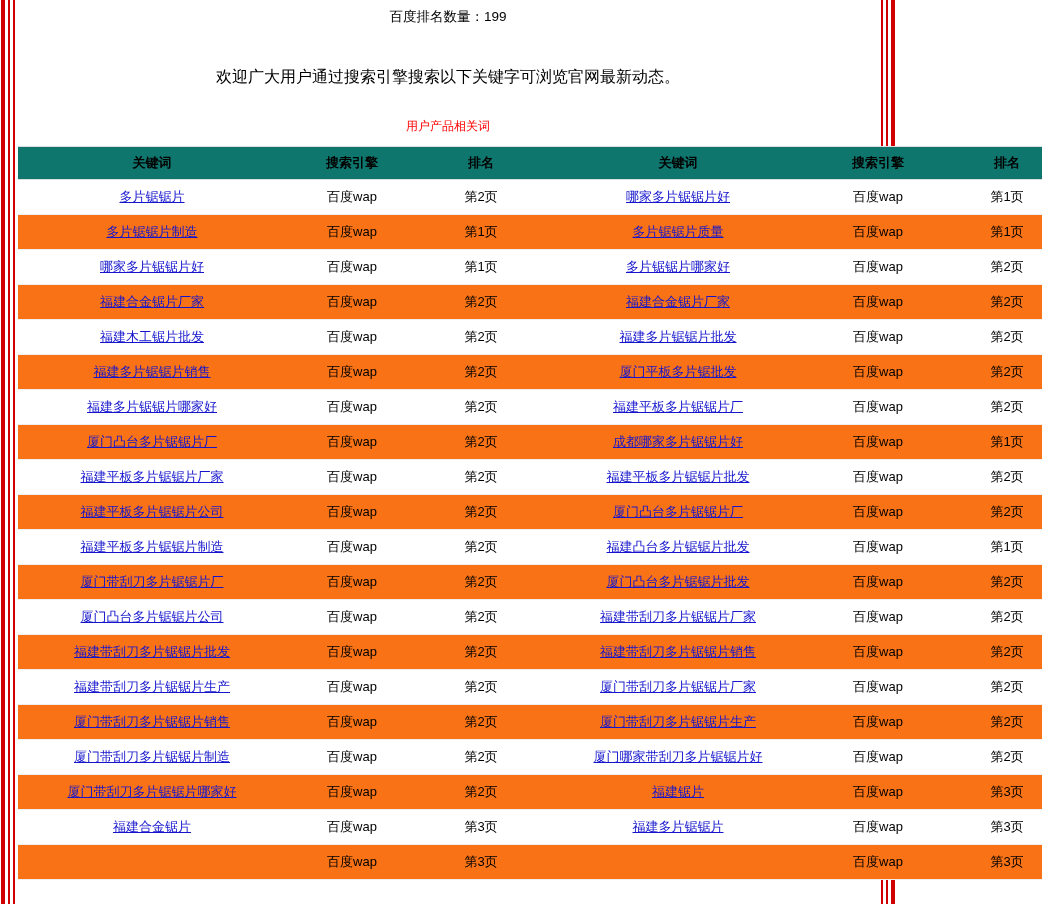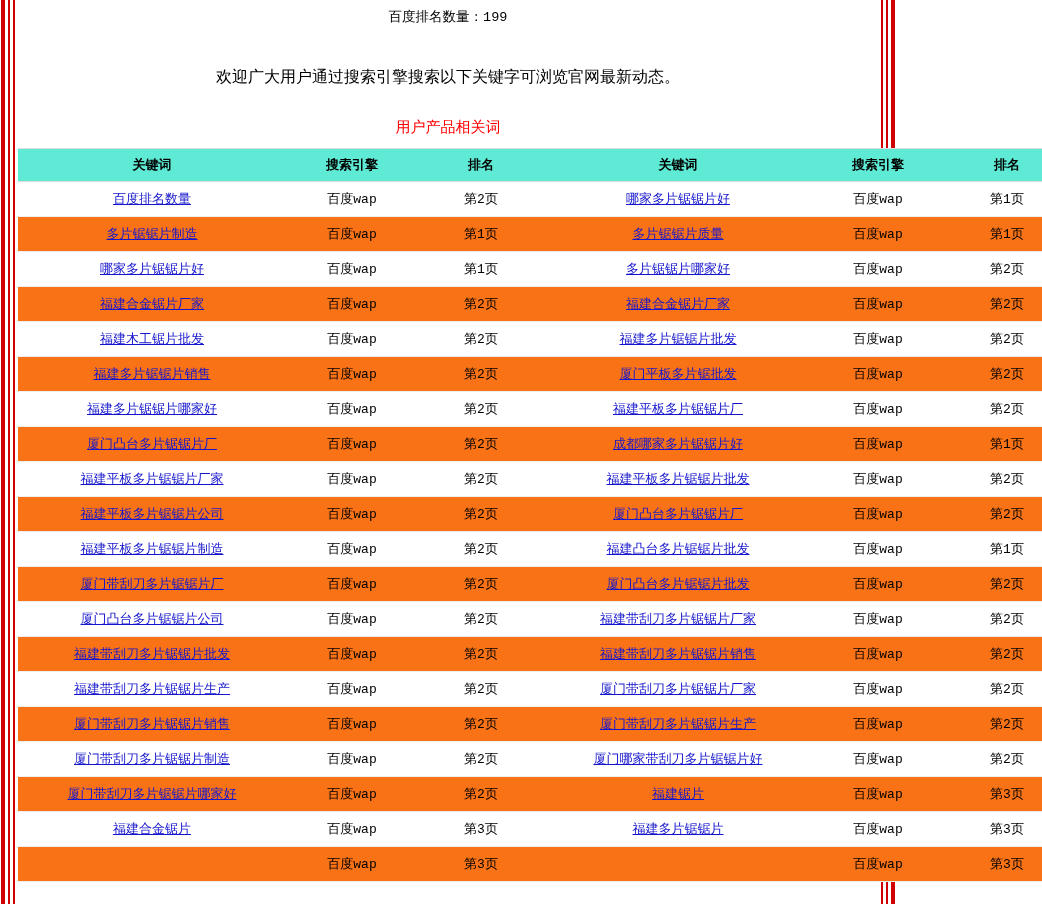--- a/index.html
+++ b/index.html
@@ -13,21 +13,20 @@
     font-family: "Liberation Sans", sans-serif;
     font-size: 13px;
     color: #000000;
     overflow: hidden;
   }
   .page {
     position: relative;
     width: 896px;
     height: 904px;
     box-sizing: border-box;
-    font-family: Liberation Mono, monospace;
   }
   
   .rail {
     position: absolute;
     top: 0;
     bottom: 0;
     width: 16px;
   }
   .rail.left { left: 0; }
   .rail.right { right: 0; }
@@ -60,33 +59,33 @@
   .stat-1 { padding-top: 8px; }
   .stat-2 { padding-top: 41px; }
   .intro {
     text-align: center;
     padding-top: 41px;
     font-size: 16px;
   }
   .section-title {
     text-align: center;
     color: #ff0000;
-    font-size: 15px;
+    font-size: 12px;
     padding-top: 30px;
     padding-bottom: 11px;
   }
 
   table.kw {
     width: 924px;
     margin: 0 auto;
     border-collapse: collapse;
     table-layout: fixed;
   }
   table.kw th {
-    background: #5eead4;
+    background: #0f766e;
     font-weight: bold;
     font-size: 13px;
     height: 30px;
     border-top: 1px solid #dddddd;
     border-bottom: 1px solid #dddddd;
     text-align: center;
     color: #000;
   }
   table.kw td {
     height: 32px;
@@ -147,21 +146,21 @@
           <th>关键词</th>
           <th>搜索引擎</th>
           <th>排名</th>
           <th>关键词</th>
           <th>搜索引擎</th>
           <th>排名</th>
         </tr>
       </thead>
       <tbody id="kw-body">
           <tr class="odd">
-            <td><a href="#">百度排名数量</a></td>
+            <td><a href="#">多片锯锯片</a></td>
             <td>百度wap</td>
             <td>第2页</td>
             <td><a href="#">哪家多片锯锯片好</a></td>
             <td>百度wap</td>
             <td>第1页</td>
           </tr>
           <tr class="even">
             <td><a href="#">多片锯锯片制造</a></td>
             <td>百度wap</td>
             <td>第1页</td>

